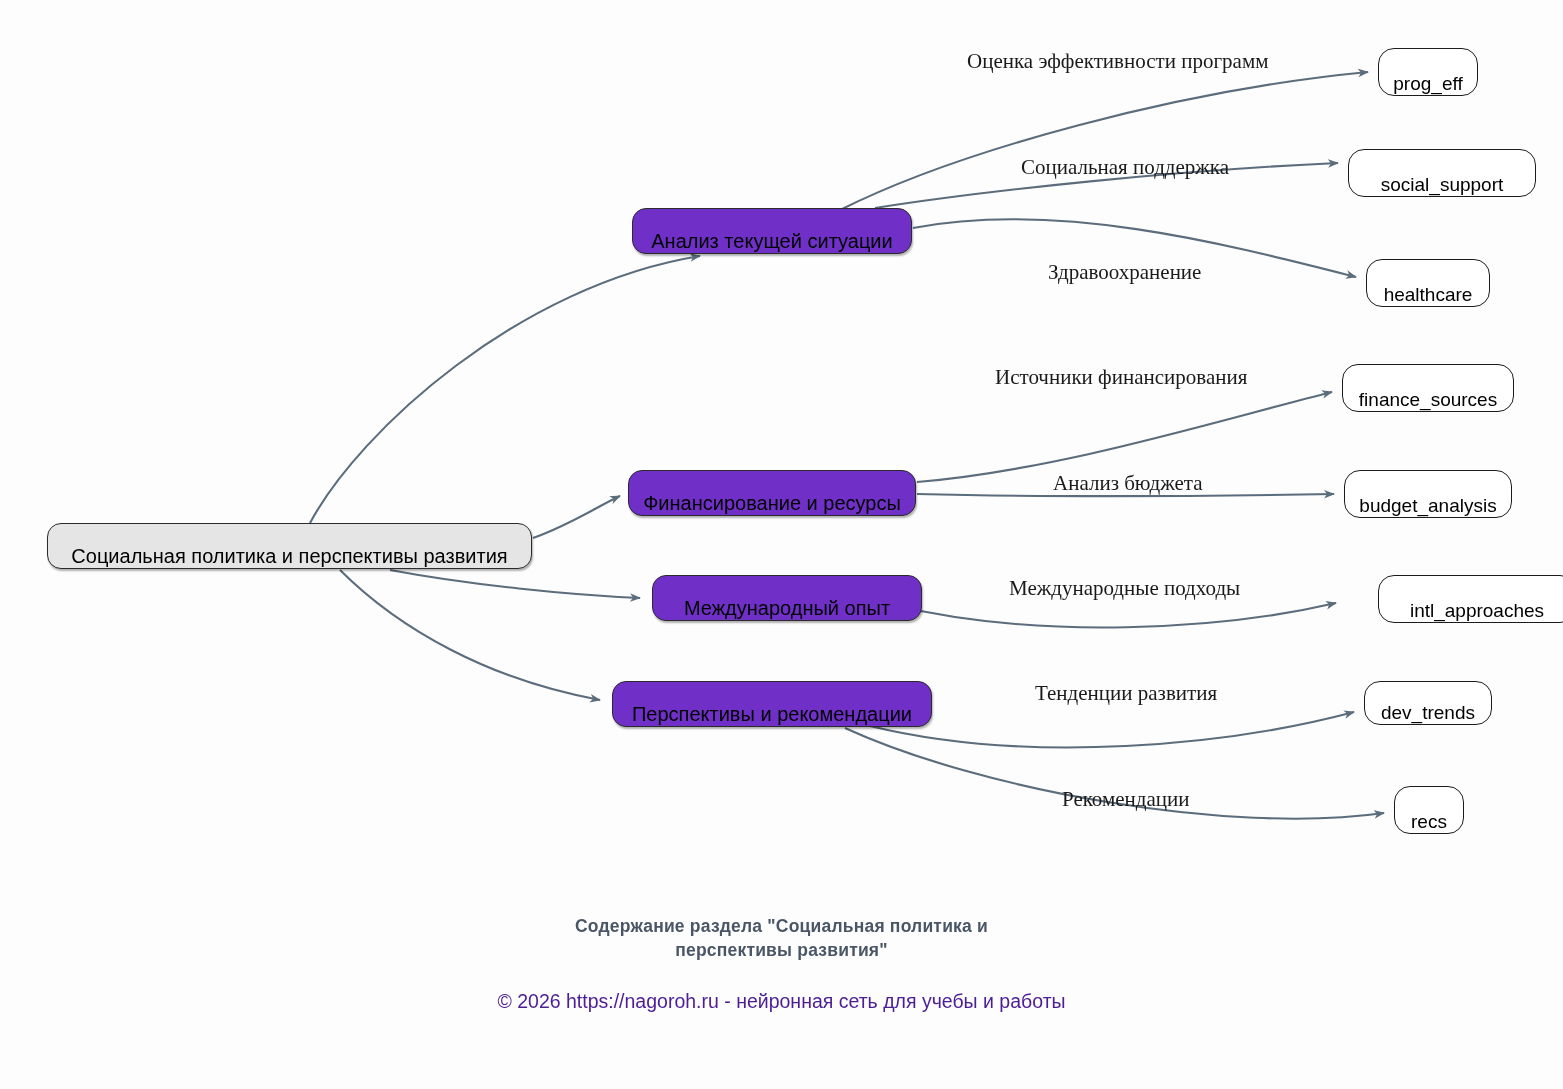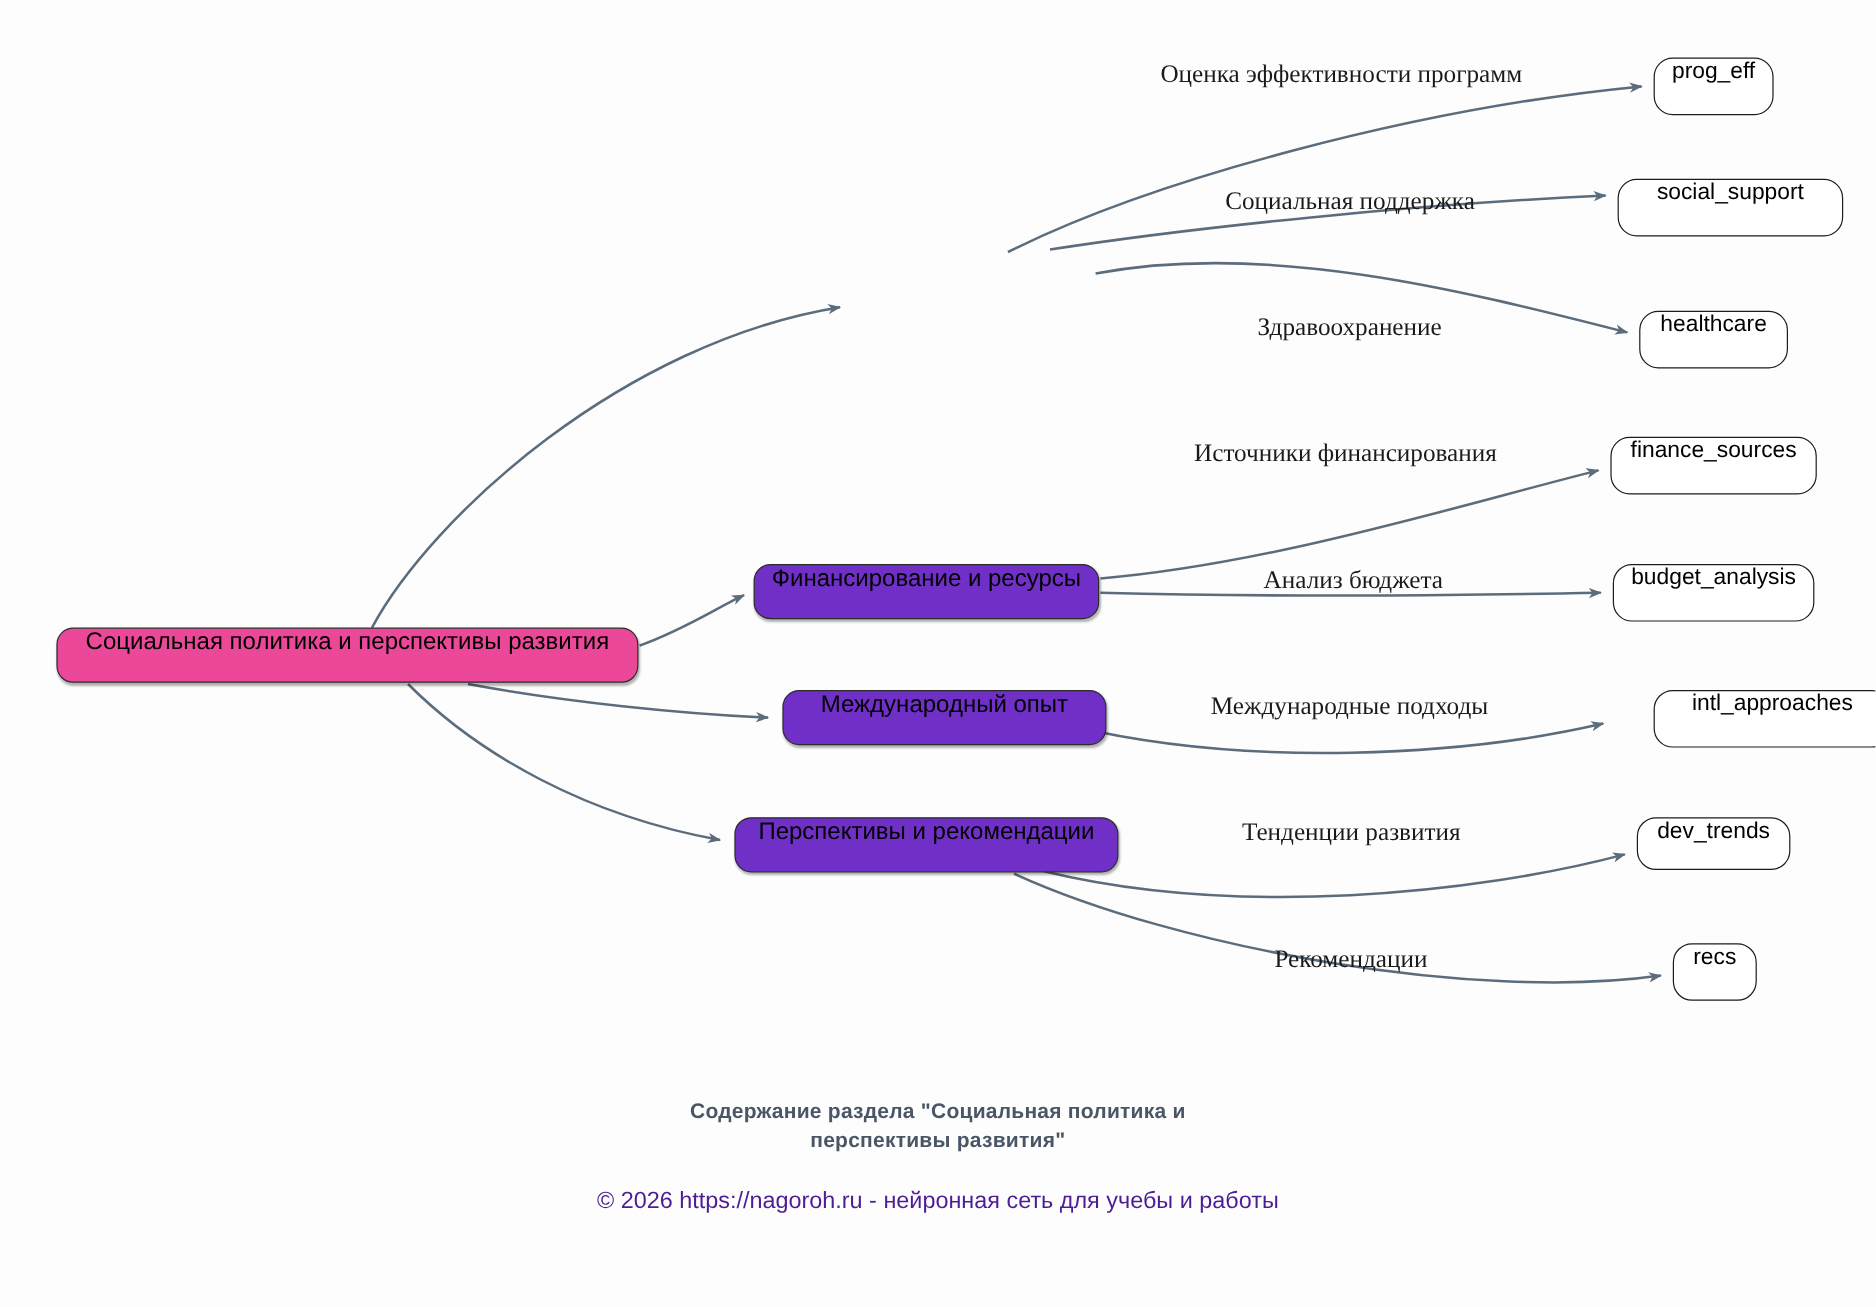--- a/index.html
+++ b/index.html
@@ -21,26 +21,26 @@
     position: absolute;
     left: 0;
     top: 0;
     width: 1563px;
     height: 1089px;
   }
   .node {
     position: absolute;
     box-sizing: border-box;
     display: flex;
-    align-items: flex-start;
+    align-items: flex-end;
     justify-content: center;
     white-space: nowrap;
   }
   .node-root {
-    background: #ec4899;
+    background: #e5e5e5;
     border: 1.6px solid #2b2b2b;
     border-radius: 14px;
     color: #000000;
     font-size: 20px;
     box-shadow: 1px 2px 2px rgba(0,0,0,0.30);
   }
   .node-cat {
     background: #7030c8;
     border: 1.6px solid #2b2b2b;
     border-radius: 14px;
@@ -118,20 +118,23 @@
 
       <path d="M 870 726 C 1030 765, 1230 745, 1354 712"></path>
       <path d="M 845 728 C 980 790, 1230 835, 1384 813"></path>
     </g>
   </svg>
 
   <div class="node node-root" style="left:47px; top:523px; width:485px; height:46px;">
     <span>Социальная политика и перспективы развития</span>
   </div>
 
+  <div class="node node-cat" style="left:632px; top:208px; width:280px; height:46px;">
+    <span>Анализ текущей ситуации</span>
+  </div>
   <div class="node node-cat" style="left:628px; top:470px; width:288px; height:46px;">
     <span>Финансирование и ресурсы</span>
   </div>
   <div class="node node-cat" style="left:652px; top:575px; width:270px; height:46px;">
     <span>Международный опыт</span>
   </div>
   <div class="node node-cat" style="left:612px; top:681px; width:320px; height:46px;">
     <span>Перспективы и рекомендации</span>
   </div>
 

